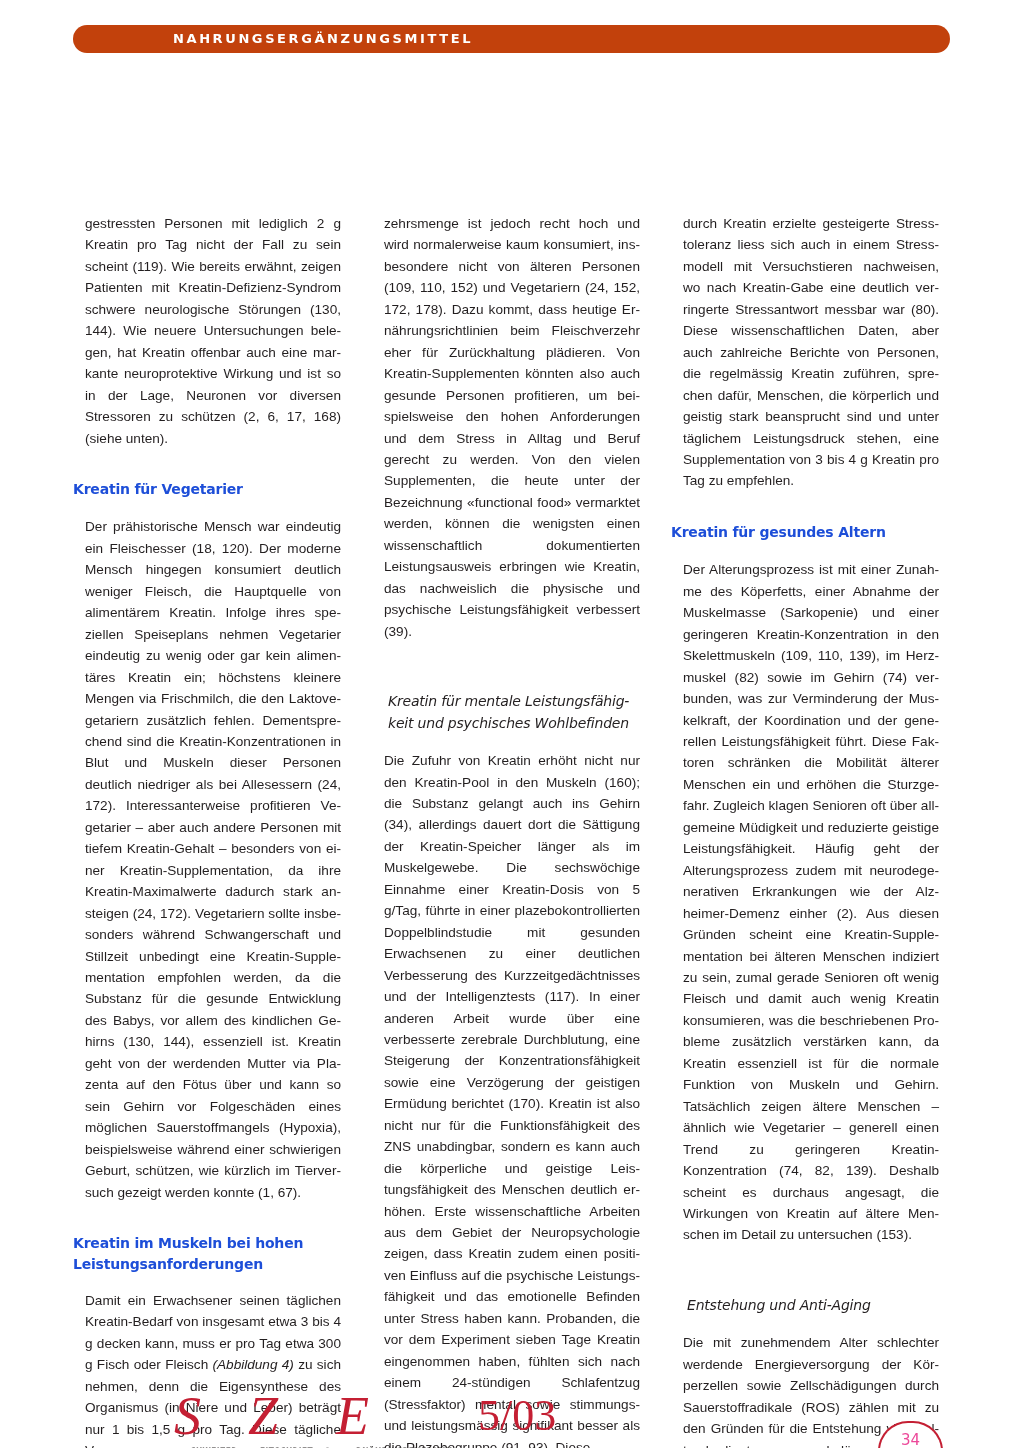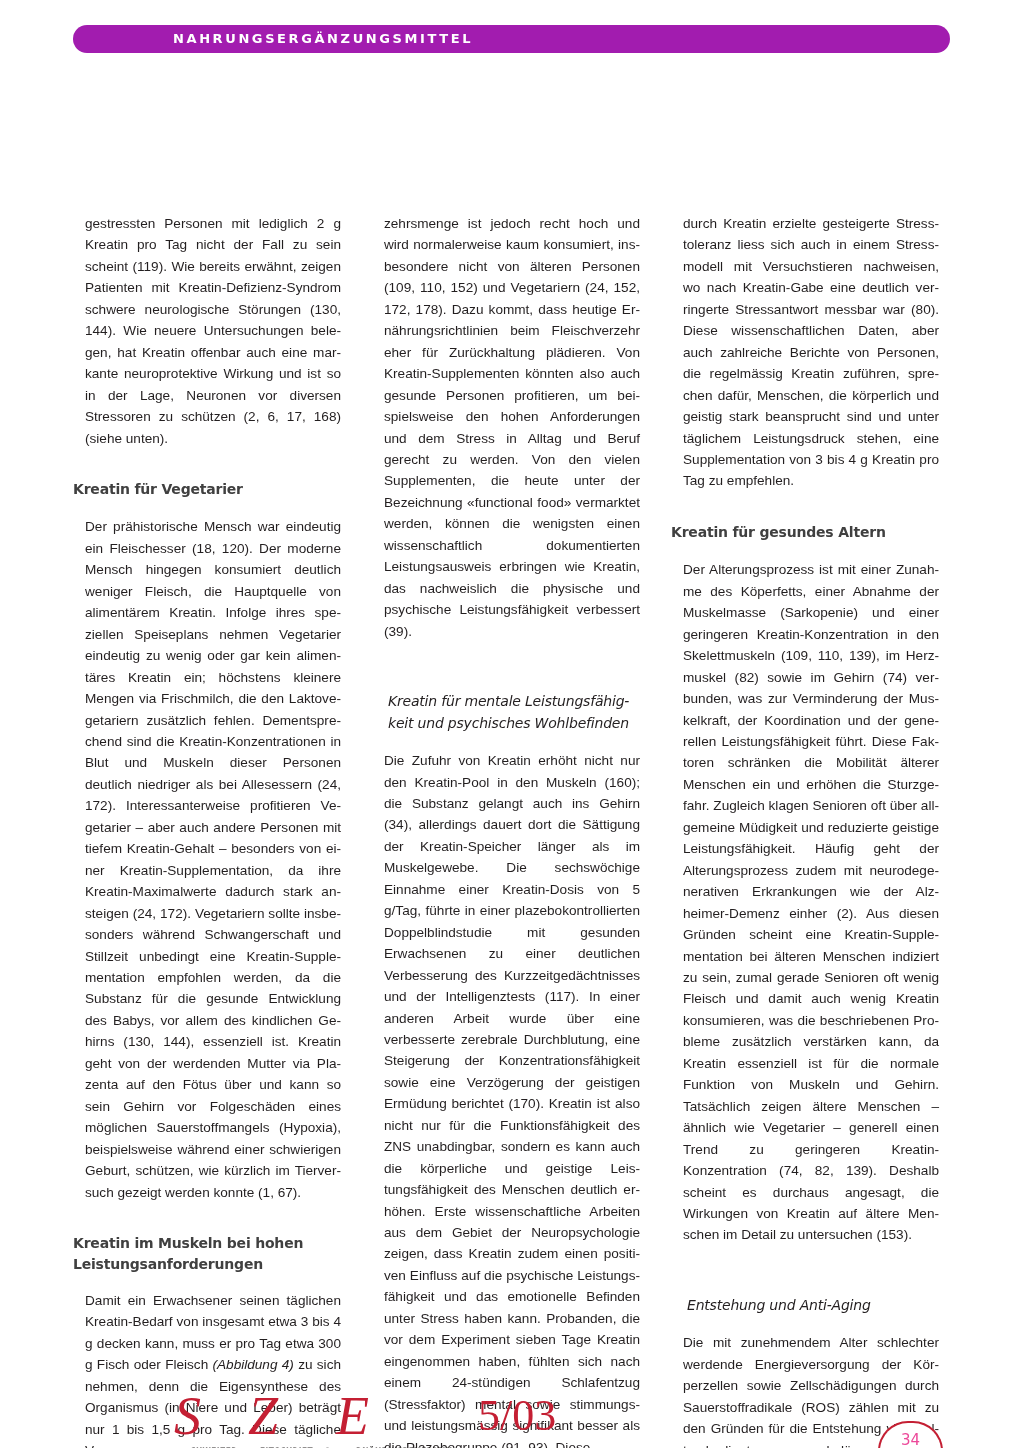--- a/index.html
+++ b/index.html
@@ -2,37 +2,37 @@
 <html><head>
 <meta charset="utf-8">
 <style>
   html, body { margin: 0; padding: 0; }
   body {
     width: 1024px; height: 1448px; background: #ffffff; position: relative; overflow: hidden;
     font-family: "Liberation Sans", "DejaVu Sans", sans-serif; color: #231f20;
   }
   .header-bar {
     position: absolute; left: 73px; top: 25px; width: 877px; height: 28px;
-    background: #a21caf; border-radius: 14px;
+    background: #c2410c; border-radius: 14px;
   }
   .header-title {
     position: absolute; left: 100px; top: 6px; color: #ffffff;
     font-family: "DejaVu Sans", sans-serif; font-weight: bold; font-size: 13px; letter-spacing: 2.6px;
   }
   .col {
     position: absolute; top: 201px; width: 280px;
     font-size: 13.6px; line-height: 21.45px; text-align: justify; hyphens: manual;
   }
   .col1 { left: 73px; }
   .col2 { left: 372px; }
   .col3 { left: 671px; }
   .col p { margin: 12px; }
   .col h3 {
     margin: 0; font-family: "DejaVu Sans", sans-serif; font-weight: bold; font-size: 14px;
-    line-height: 21.5px; letter-spacing: -0.2px; text-align: left; color: #404040;
+    line-height: 21.5px; letter-spacing: -0.2px; text-align: left; color: #1d4ed8;
   }
   .col h4 {
     margin: 16px; font-family: "DejaVu Sans", sans-serif; font-style: italic; font-weight: normal;
     font-size: 14px; line-height: 21.5px; letter-spacing: -0.2px; text-align: left; color: #231f20;
   }
   .gap-h { height: 18px; }
   .gap-s { height: 21px; }
   em { font-style: italic; }
 
   .footer { position: absolute; left: 170px; top: 1396px; height: 52px; }

